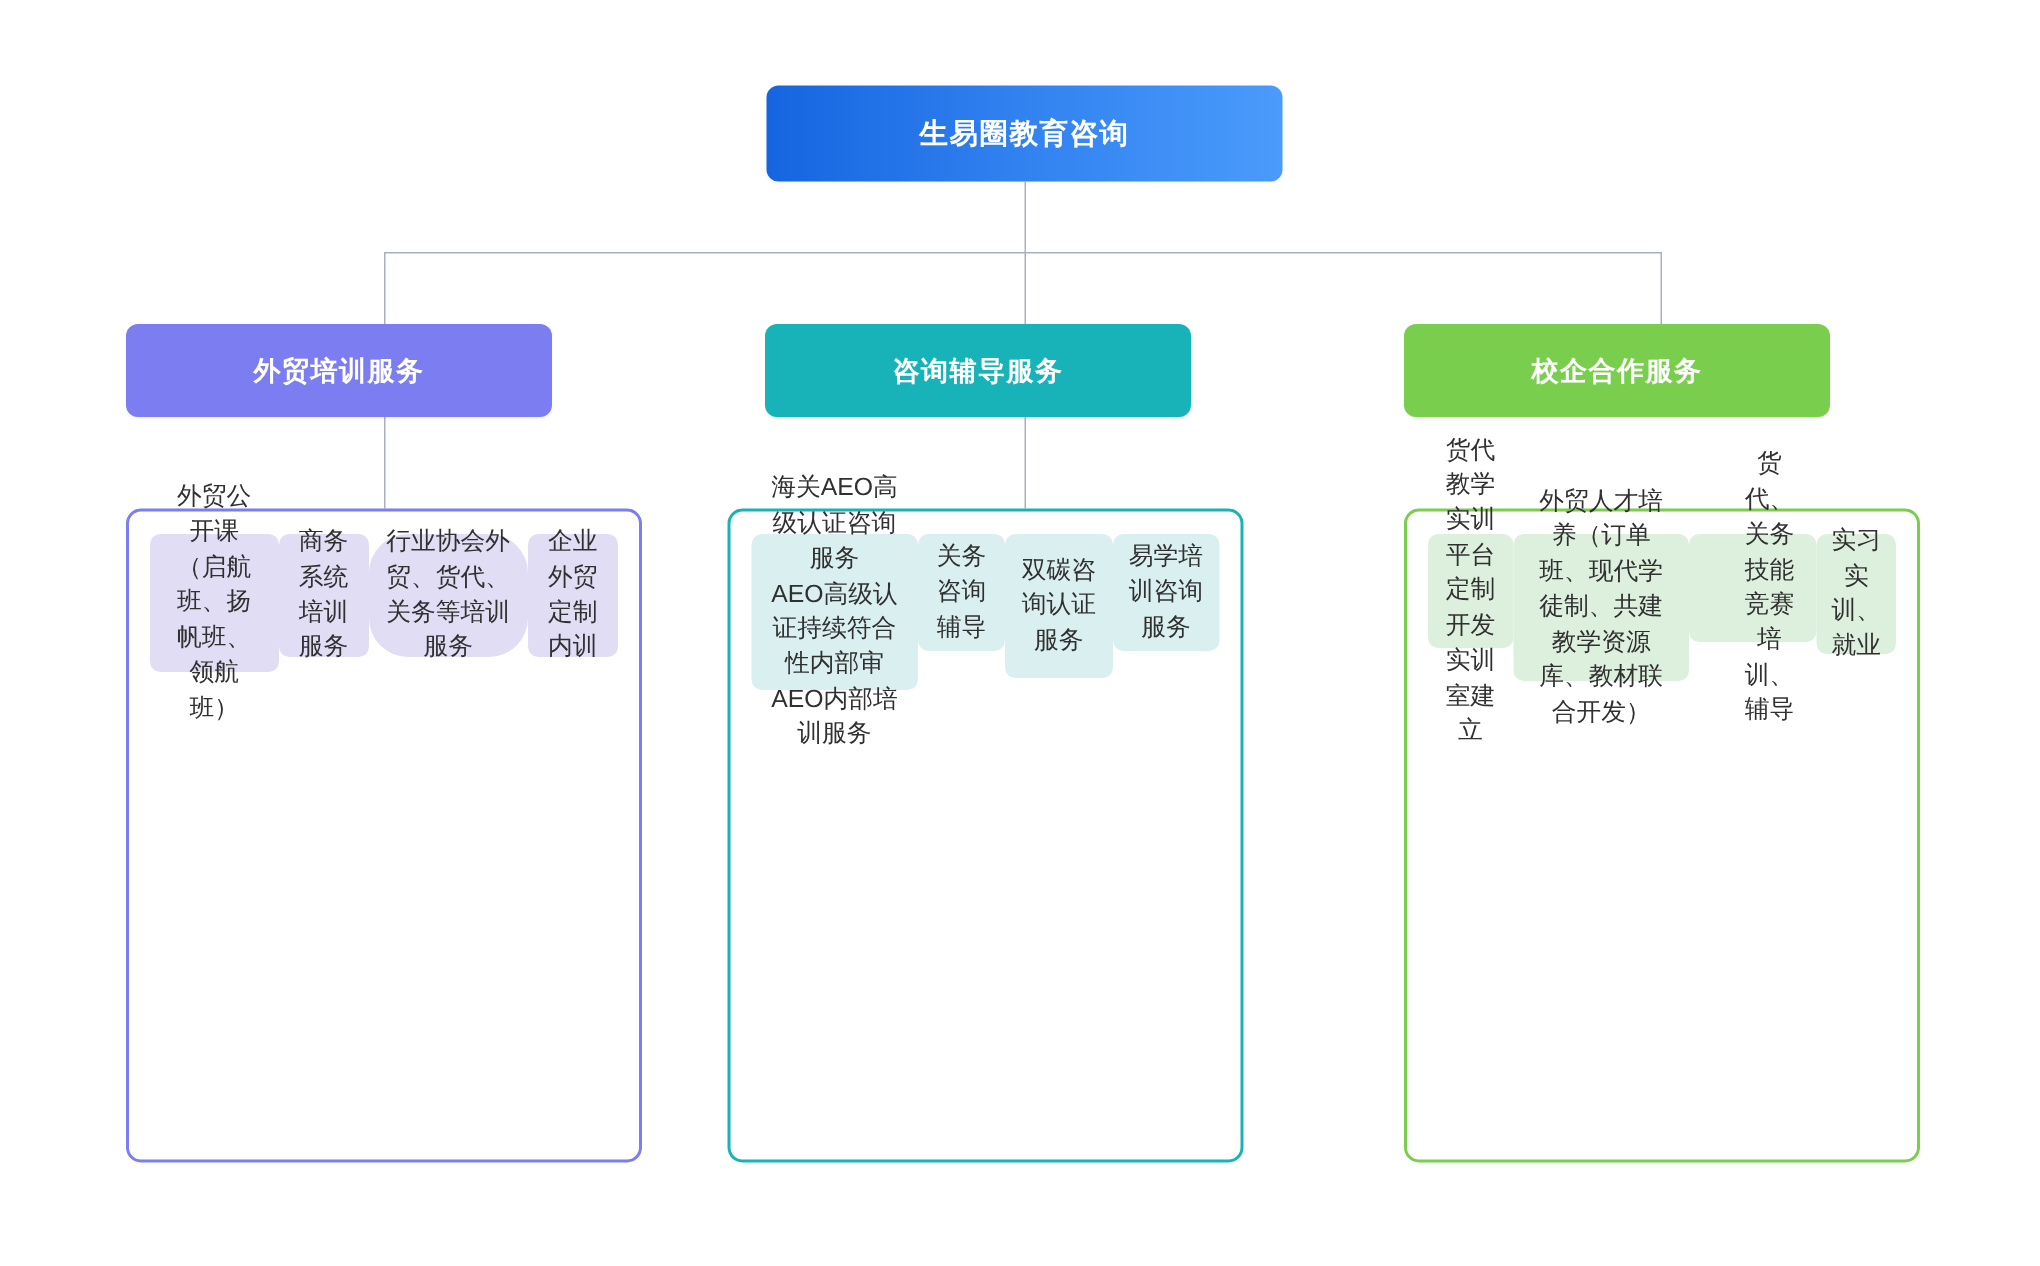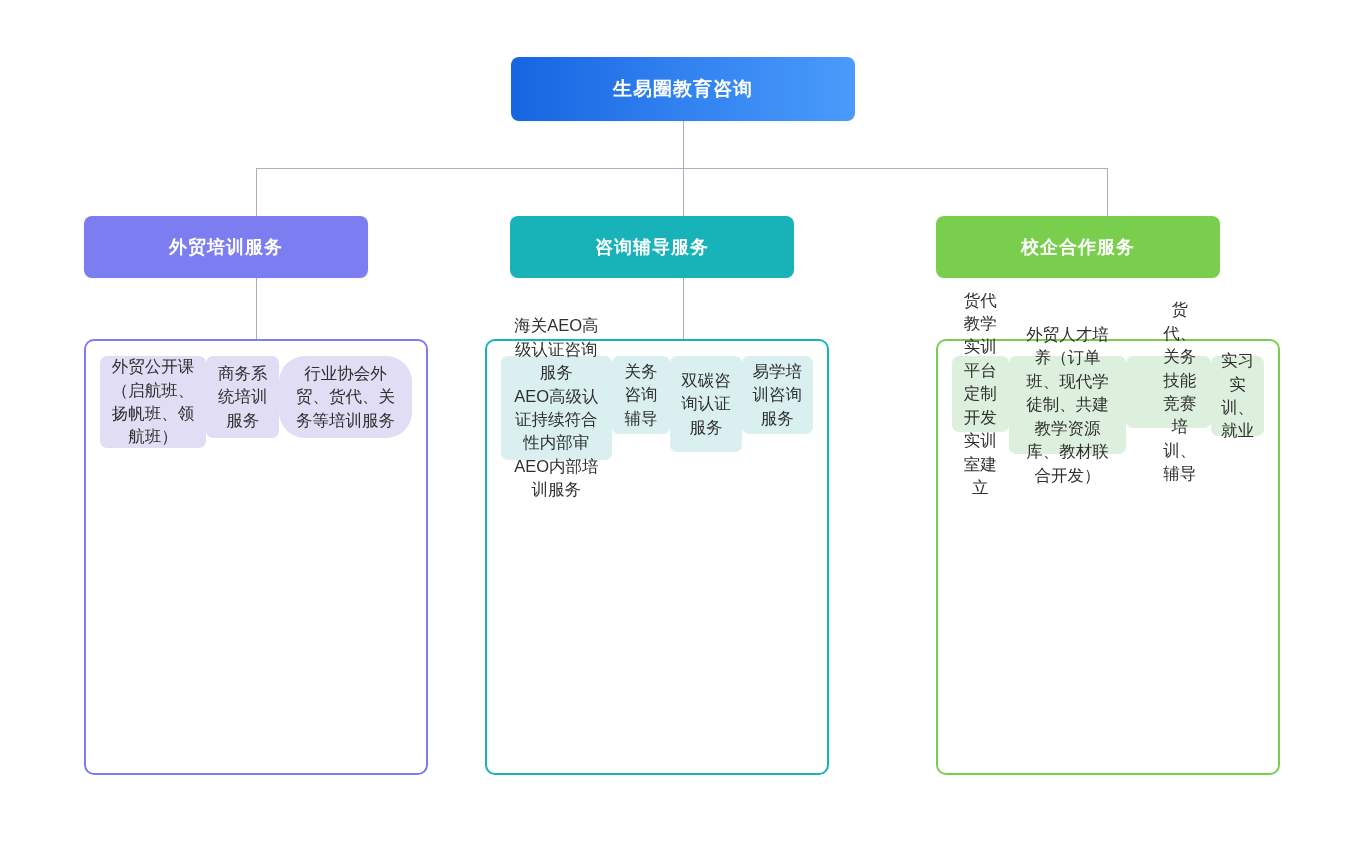--- a/index.html
+++ b/index.html
@@ -146,20 +146,21 @@
   <div class="connector v" style="left:683px; top:278px; height:61px;"></div>
 
   <div class="cat-header c0">
     <span class="cat-title">外贸培训服务</span>
   </div>
   <div class="group-box c0">
     <div class="leaf-card">外贸公开课
 （启航班、扬帆班、领航班）</div>
     <div class="leaf-card">商务系统培训服务</div>
     <div class="leaf-card">行业协会外贸、货代、关务等培训服务</div>
+    <div class="leaf-card">企业外贸定制内训</div>
   </div>
 
   <div class="cat-header c1">
     <span class="cat-title">咨询辅导服务</span>
   </div>
   <div class="group-box c1">
     <div class="leaf-card">海关AEO高级认证咨询服务
 AEO高级认证持续符合性内部审
 AEO内部培训服务</div>
     <div class="leaf-card">关务咨询辅导</div>

